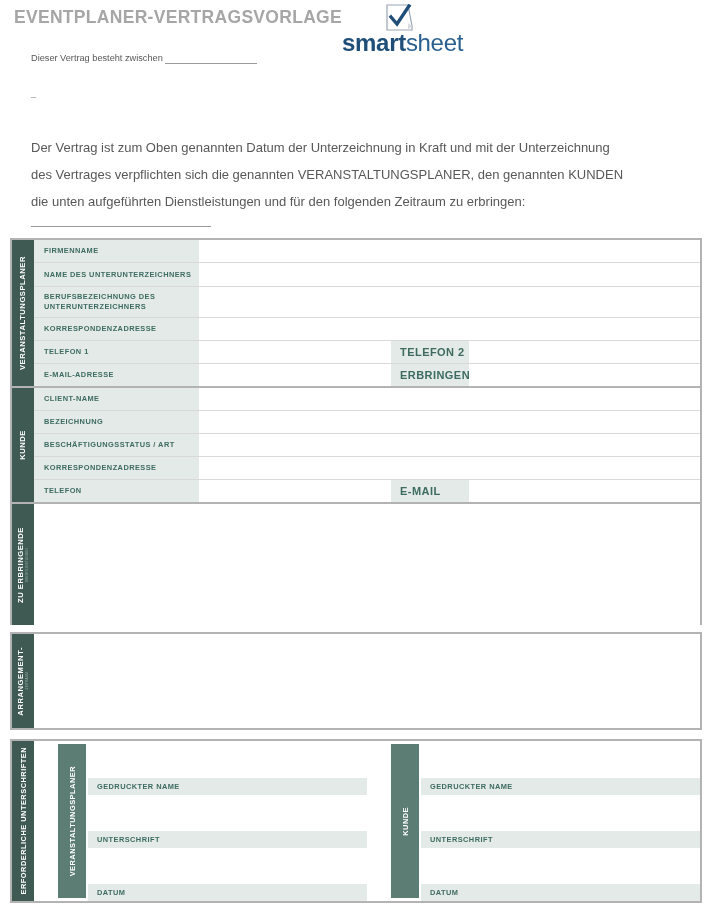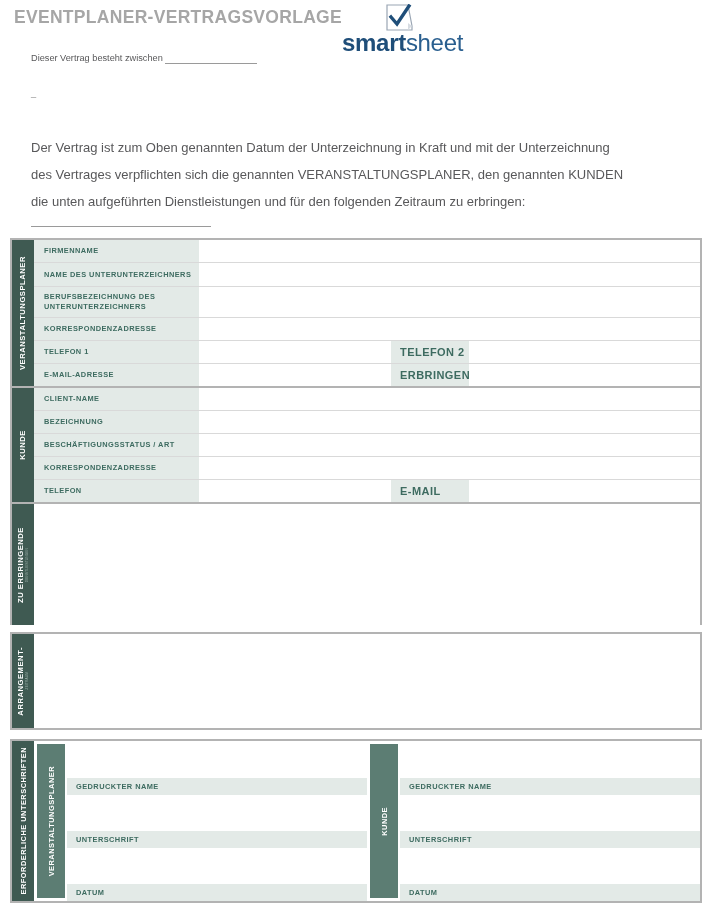--- a/index.html
+++ b/index.html
@@ -203,20 +203,21 @@
     transform: rotate(180deg);
     font-size: 7.4px;
     font-weight: bold;
     letter-spacing: 0.5px;
     white-space: nowrap;
   }
   .sig-half {
     flex: 1 1 50%;
     display: flex;
     min-width: 0;
+    padding-left: 21px;
   }
   .sig-party-tab {
     width: 28px;
     flex: none;
     background: #5c7d73;
     color: #fff;
     display: flex;
     align-items: center;
     justify-content: center;
     margin: 3px 0 3px 3px;

